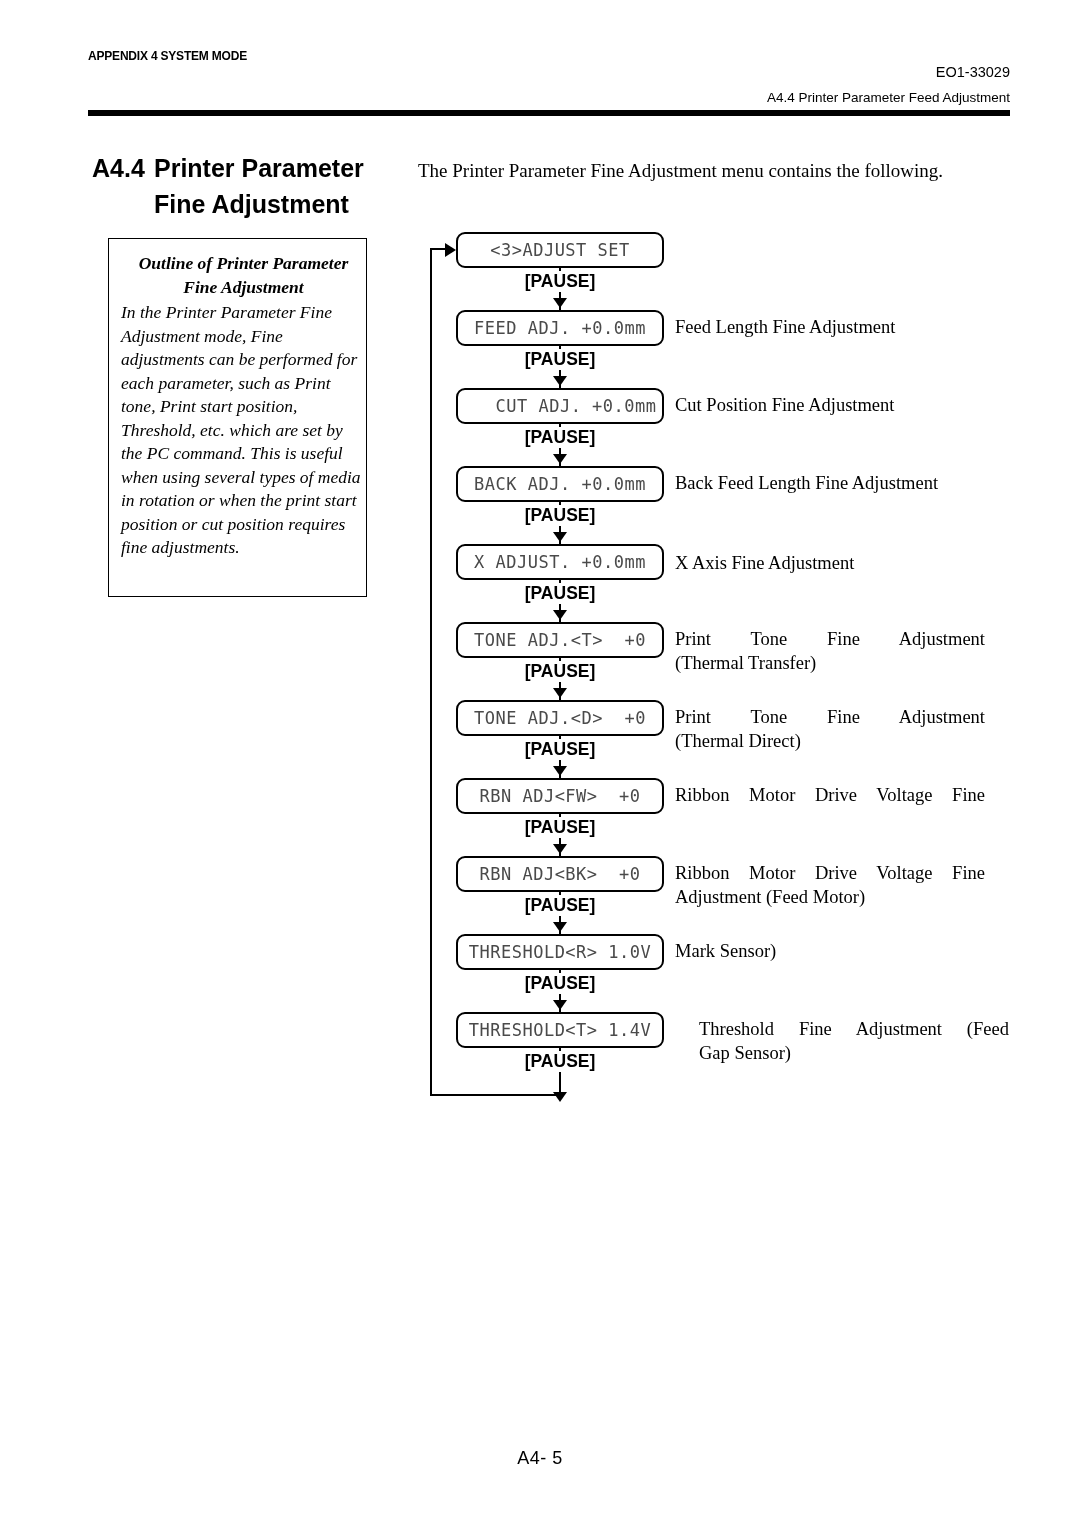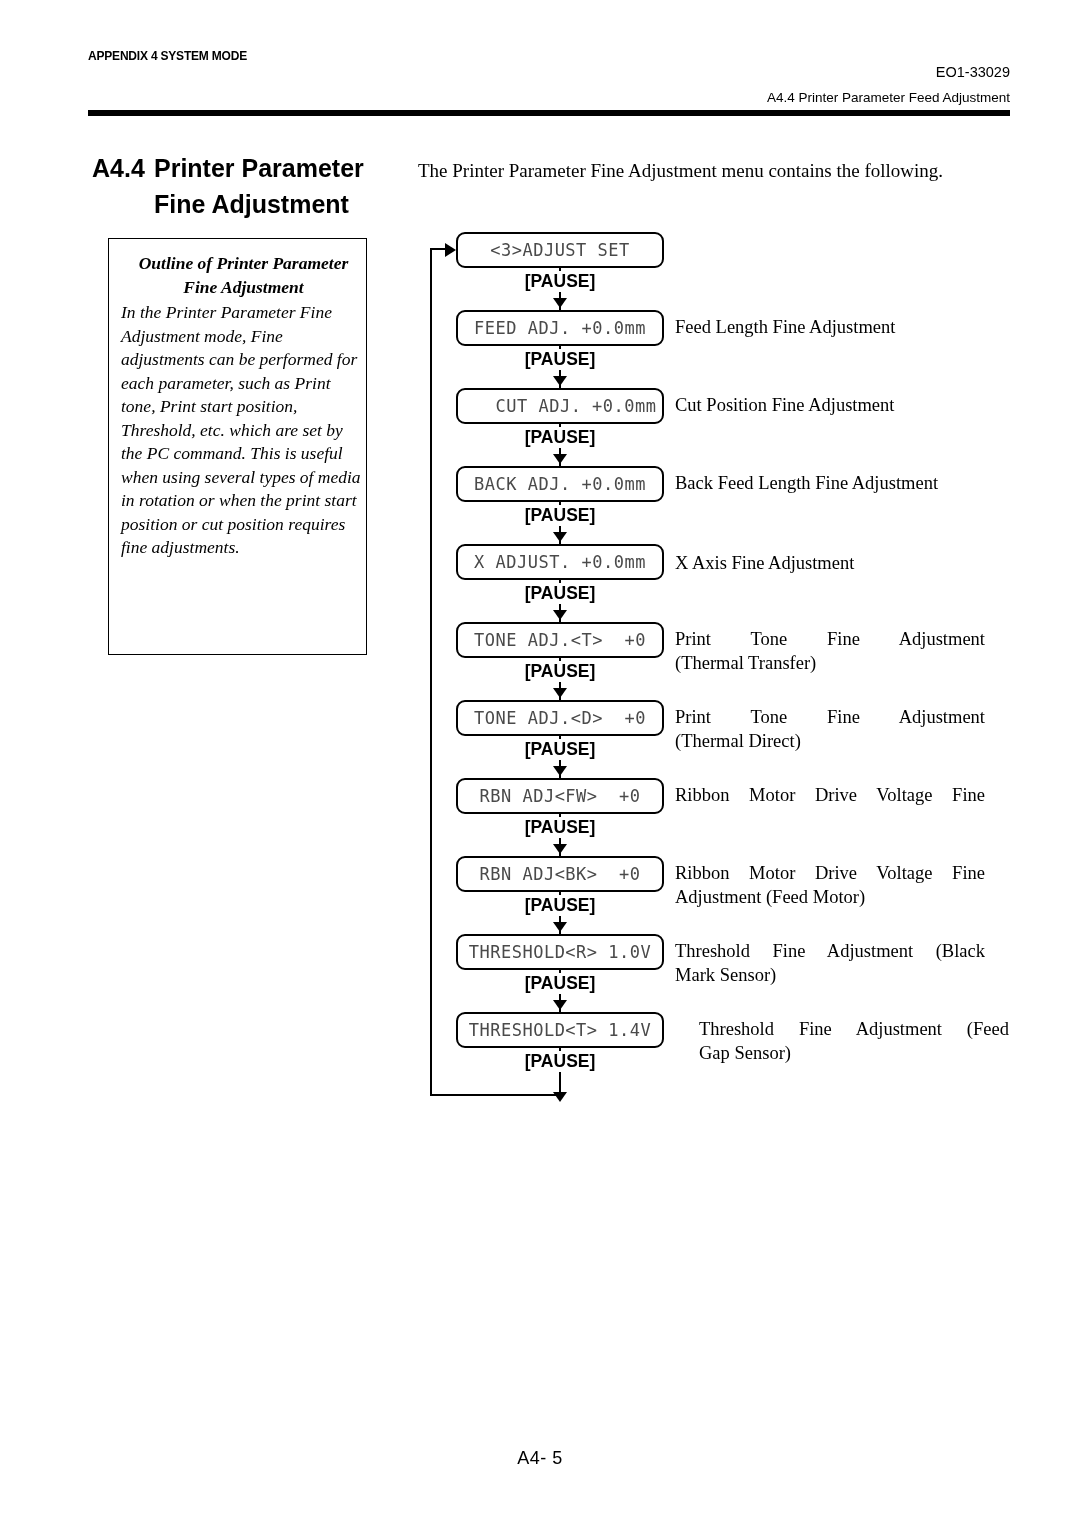--- a/index.html
+++ b/index.html
@@ -79,21 +79,21 @@
     display: block;
     padding-left: 62px;
   }
 
   
   #outline-box {
     position: absolute;
     left: 108px;
     top: 238px;
     width: 259px;
-    height: 417px;
+    height: 359px;
     border: 1.6px solid #000000;
     box-sizing: border-box;
     padding: 12px 0 0 12px;
   }
   #outline-heading {
     font-family: "Liberation Serif", serif;
     font-style: italic;
     font-weight: bold;
     font-size: 17.5px;
     line-height: 24px;
@@ -353,21 +353,20 @@
       <span>(Thermal Direct)</span>
     </div>
     <div class="desc" style="top: 783px;">
       <span class="j">Ribbon Motor Drive Voltage Fine</span>
     </div>
     <div class="desc" style="top: 861px;">
       <span class="j">Ribbon Motor Drive Voltage Fine</span>
       <span>Adjustment (Feed Motor)</span>
     </div>
     <div class="desc" style="top: 939px;">
-      <span class="j">Threshold Fine Adjustment (Black</span>
       <span>Mark Sensor)</span>
     </div>
     <div class="desc" style="top: 1017px; margin-left: 24px;">
       <span class="j">Threshold Fine Adjustment (Feed</span>
       <span>Gap Sensor)</span>
     </div>
   </div>
 
 <div id="page-footer">A4- 5</div>
 

